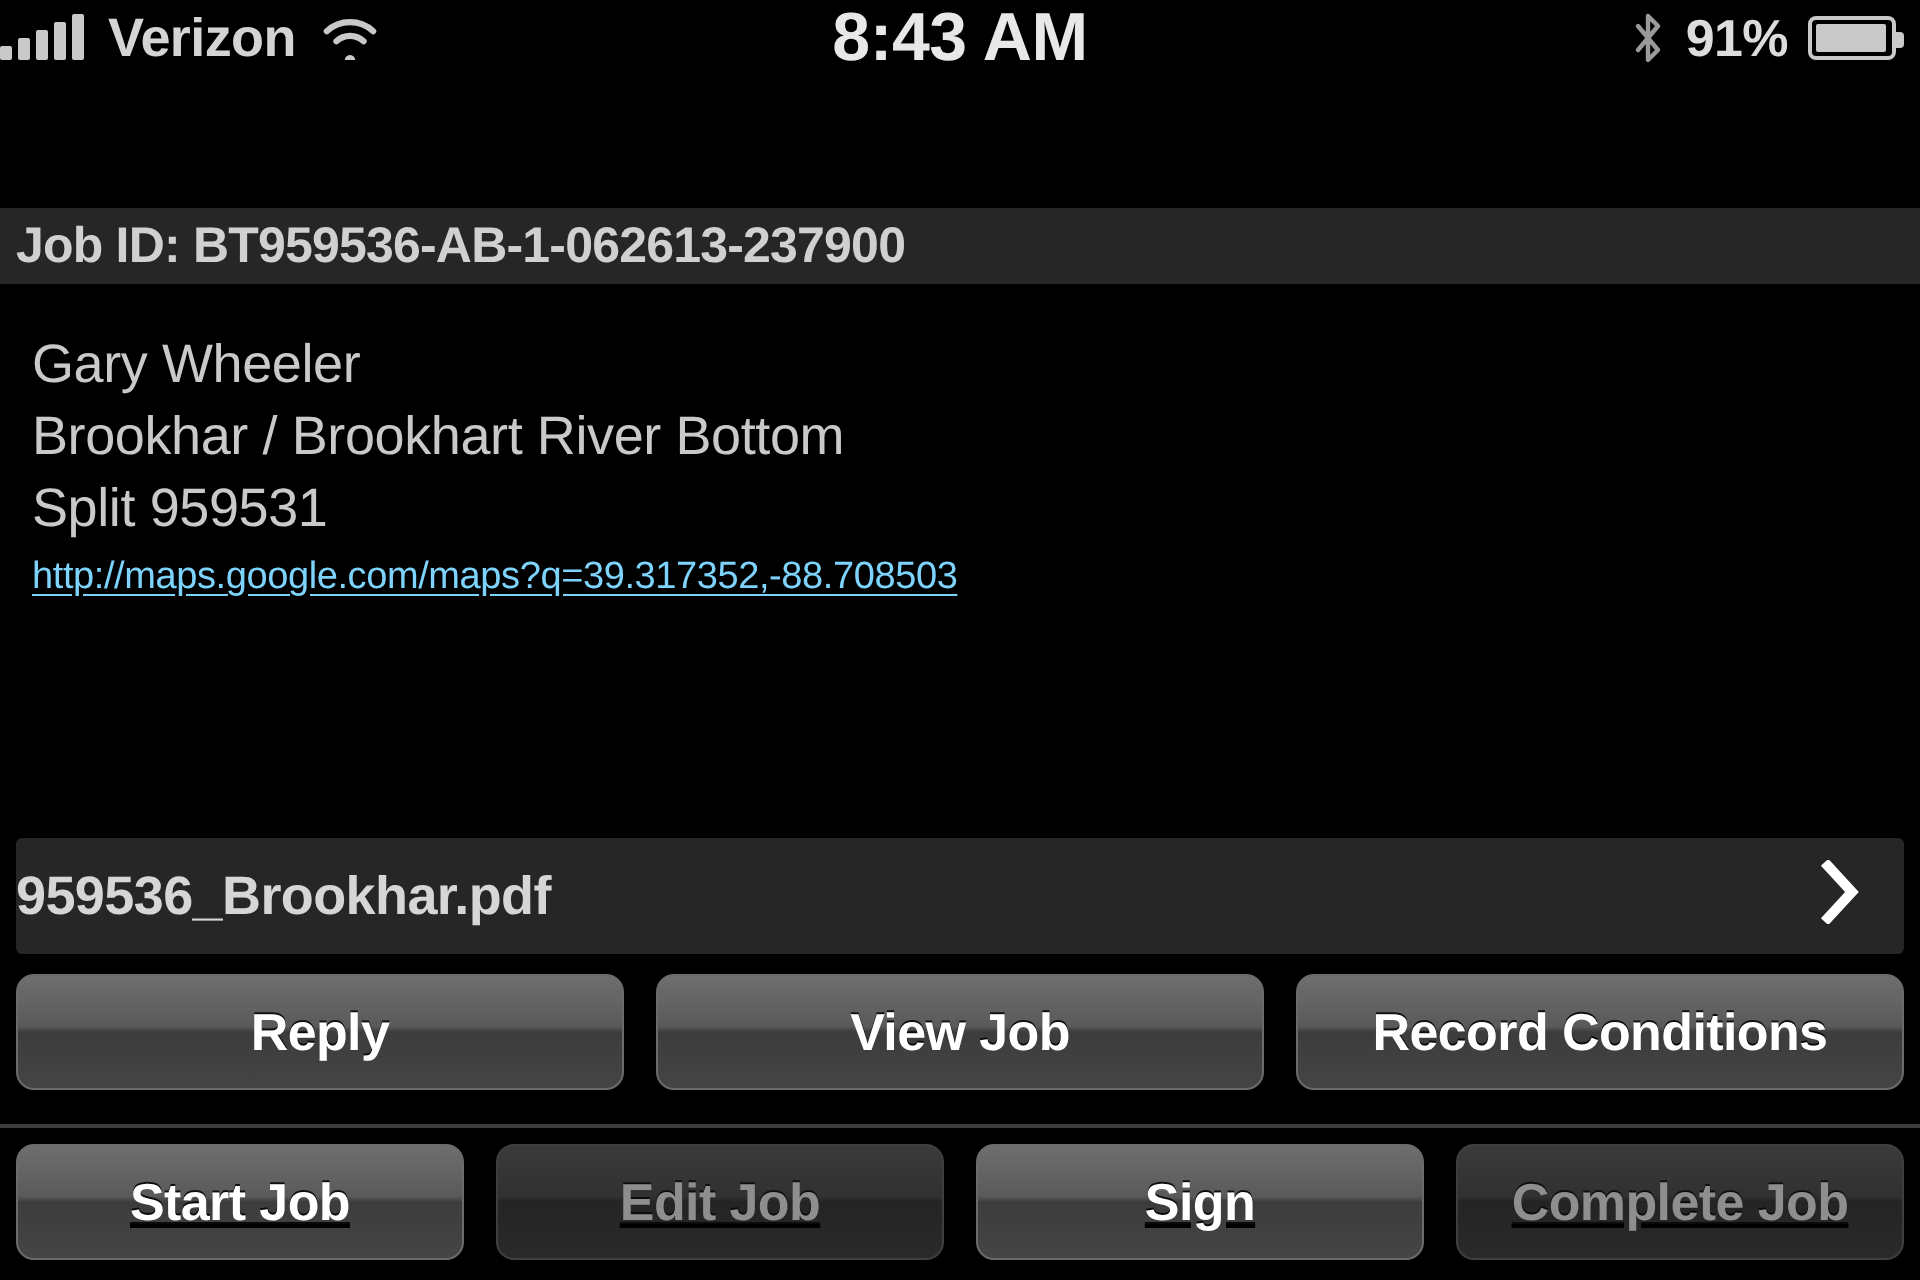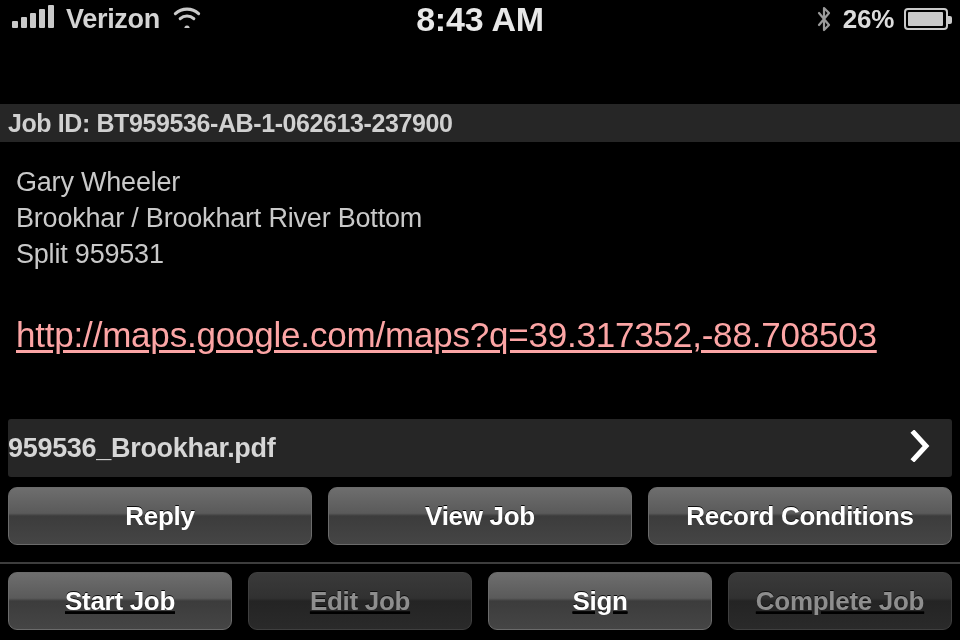--- a/index.html
+++ b/index.html
@@ -26,22 +26,21 @@
     position: absolute;
     top: 0; left: 0;
     width: 960px;
     height: 38px;
     background: #000;
     display: flex;
     align-items: center;
   }
   .sb-left {
     display: flex;
-    align-items: flex-start;
-    padding-left: 12px;
+    align-items: center;
     gap: 12px;
   }
   .signal-bars {
     display: flex;
     align-items: flex-end;
     gap: 3px;
     height: 22px;
   }
   .signal-bars i {
     display: block;
@@ -186,24 +185,23 @@
   .msg-line {
     padding-left: 16px;
     color: #c9c9c9;
     font-size: 27px;
     line-height: 36px;
     letter-spacing: -0.2px;
   }
   .msg-line.first { padding-top: 18px; }
   .msg-link {
     display: inline-block;
-    margin-top: 46px;
     margin-left: 16px;
-    color: #fca5a5;
-    font-size: 35px;
+    color: #7dd3fc;
+    font-size: 19px;
     line-height: 34px;
     letter-spacing: -0.2px;
     text-decoration: underline;
     text-underline-offset: 3px;
     cursor: default;
   }
 
   
   .attachment {
     position: absolute;
@@ -301,21 +299,21 @@
         </svg>
       </span>
     </div>
     <div class="sb-center">8:43 AM</div>
     <div class="sb-right">
       <span>
         <svg class="bt" viewBox="0 0 18 26">
           <path d="M4 7 L14 19 L9 24 L9 2 L14 7 L4 19" stroke="#9a9a9a" stroke-width="2.2" fill="none" stroke-linejoin="round" stroke-linecap="round"></path>
         </svg>
       </span>
-      <span class="battery-pct">26%</span>
+      <span class="battery-pct">91%</span>
       <span class="battery">
           <span class="fill"></span>
         </span>
     </div>
   </div>
 
 
   <div class="jobid-bar">
     <span class="jobid-text">Job ID: BT959536-AB-1-062613-237900</span>
   </div>

